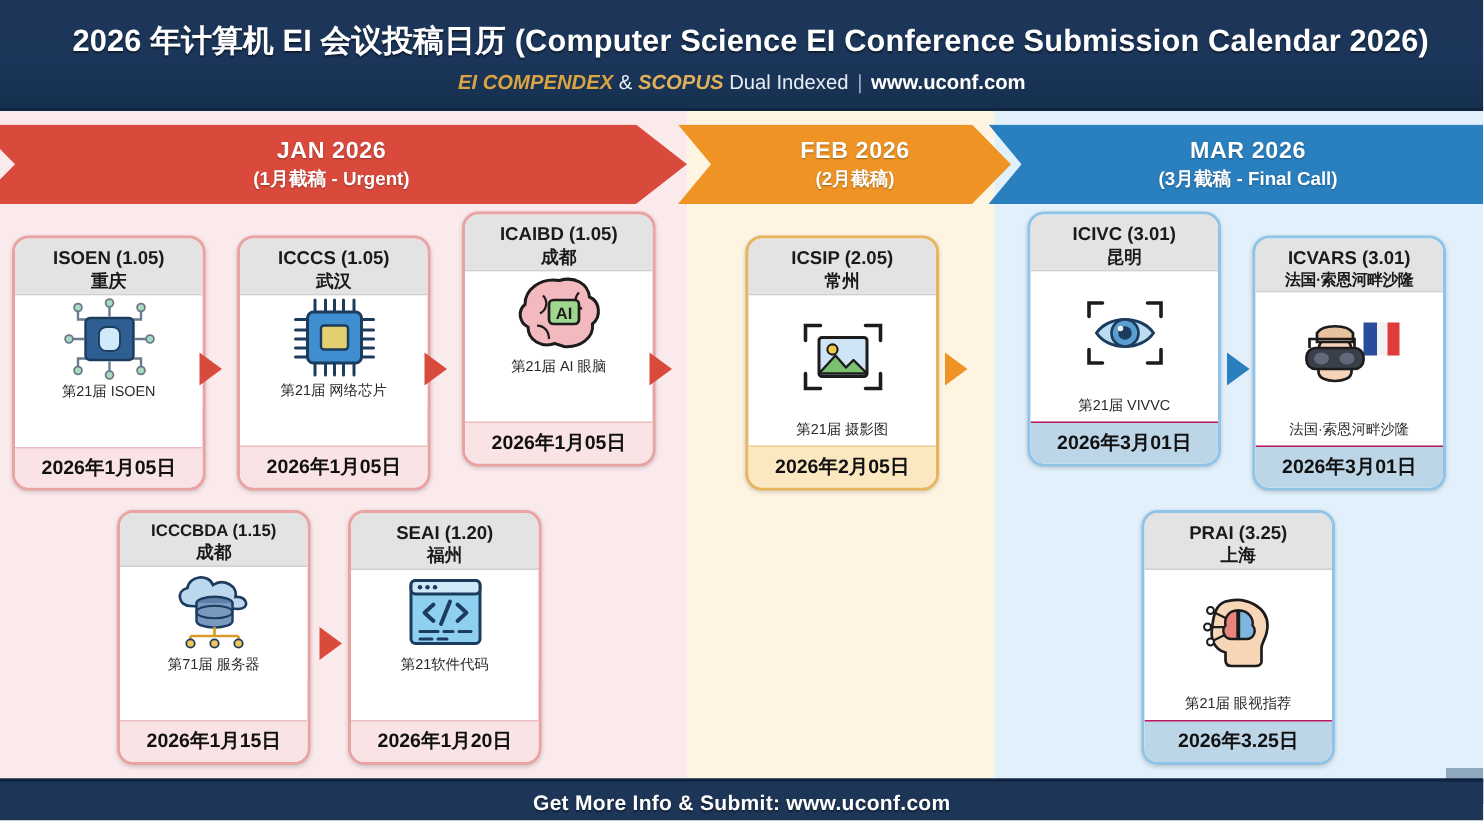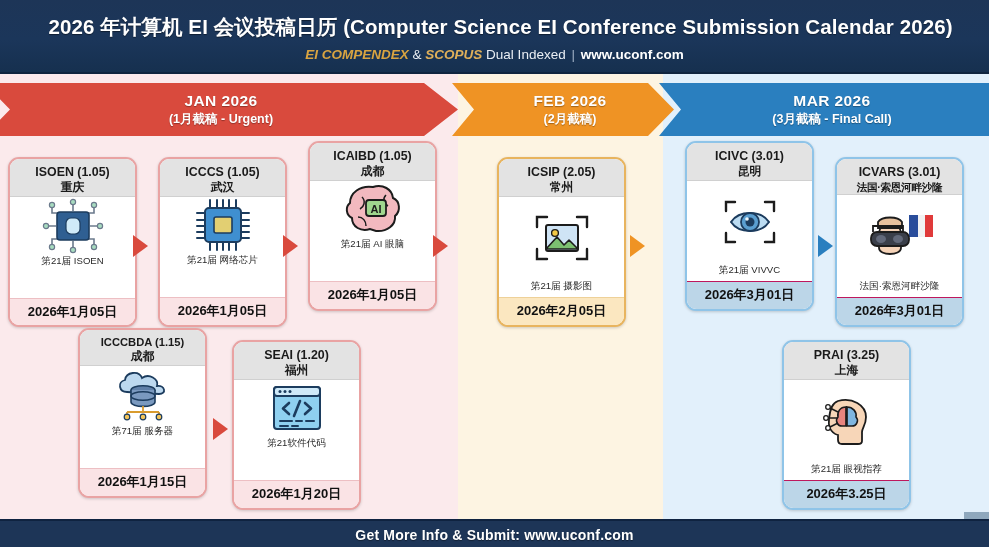--- a/index.html
+++ b/index.html
@@ -320,21 +320,21 @@
         <rect x="6" y="20" width="38" height="14" rx="6" fill="#3a3f4a" stroke="#1c1c1c" stroke-width="1.8"></rect>
         <ellipse cx="16" cy="27" rx="5" ry="4" fill="#62697a"></ellipse>
         <ellipse cx="33" cy="27" rx="5" ry="4" fill="#62697a"></ellipse>
         <path d="M8 20 L8 14 L38 14 L38 20" fill="none" stroke="#1c1c1c" stroke-width="1.8"></path>
       </svg>
     </div>
     <div class="card-note">法国·索恩河畔沙隆</div>
     <div class="card-date">2026年3月01日</div>
   </div>
 
-  <div class="card red" style="left:78px;top:328px;">
+  <div class="card red" style="left:78px;top:340px;">
     <div class="card-head">
       <div class="card-title small">ICCCBDA (1.15)</div>
       <div class="card-city">成都</div>
     </div>
     <div class="card-icon">
       <svg width="64" height="52" viewBox="0 0 64 52">
         <path d="M16 22 C8 22 6 12 14 10 C15 2 28 0 31 8 C38 3 48 9 46 16 C54 15 56 24 48 24 Z" fill="#bcd8ef" stroke="#1c3c5e" stroke-width="1.8"></path>
         <ellipse cx="32" cy="20" rx="12" ry="4.2" fill="#5f7fa8" stroke="#1c3c5e" stroke-width="1.6"></ellipse>
         <path d="M20 20 L20 32 C20 34.5 25.4 36.4 32 36.4 C38.6 36.4 44 34.5 44 32 L44 20" fill="#7a99bf" stroke="#1c3c5e" stroke-width="1.6"></path>
         <ellipse cx="32" cy="26" rx="12" ry="4.2" fill="none" stroke="#1c3c5e" stroke-width="1.4"></ellipse>
@@ -382,21 +382,21 @@
             <path d="M38 39 L46 39"></path>
           <path d="M12 44 L20 44"></path>
             <path d="M24 44 L30 44"></path>
         </g>
       </svg>
     </div>
     <div class="card-note">第21软件代码</div>
     <div class="card-date">2026年1月20日</div>
   </div>
 
-  <div class="card blue" style="left:782px;top:340px;">
+  <div class="card blue" style="left:761px;top:340px;">
     <div class="card-head">
       <div class="card-title">PRAI (3.25)</div>
       <div class="card-city">上海</div>
     </div>
     <div class="card-icon">
       <svg width="62" height="52" viewBox="0 0 62 52">
         <path d="M22 6 C36 2 50 10 50 22 C50 30 46 33 46 37 L46 46 C46 48 44 49 42 49 L26 49 C23 49 22 47 22 45 L22 40 C14 38 12 30 13 24 C14 14 16 8 22 6 Z" fill="#f7d6b8" stroke="#1c1c1c" stroke-width="1.8"></path>
         <path d="M30 12 C24 12 21 17 22 22 C19 25 21 31 26 31 L30 31 Z" fill="#e8847e" stroke="#1c1c1c" stroke-width="1.6"></path>
         <path d="M31 12 C37 12 41 17 40 22 C43 25 41 31 36 31 L31 31 Z" fill="#7fb6e0" stroke="#1c1c1c" stroke-width="1.6"></path>
         <path d="M30.5 11 L30.5 31" stroke="#1c1c1c" stroke-width="1.4"></path>

